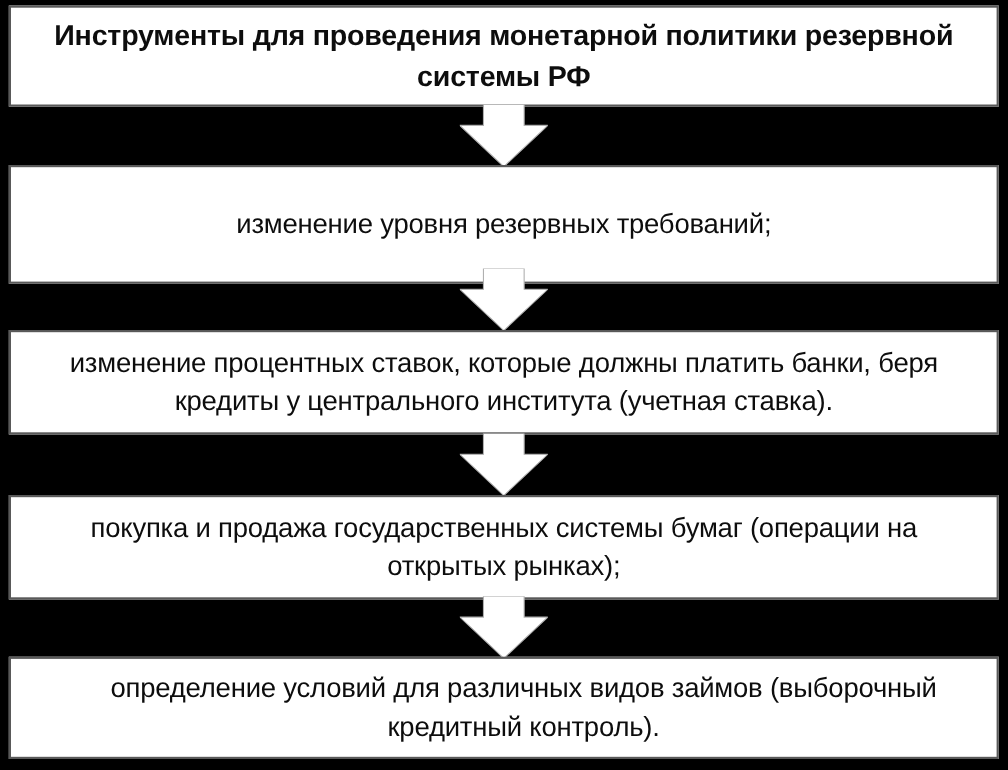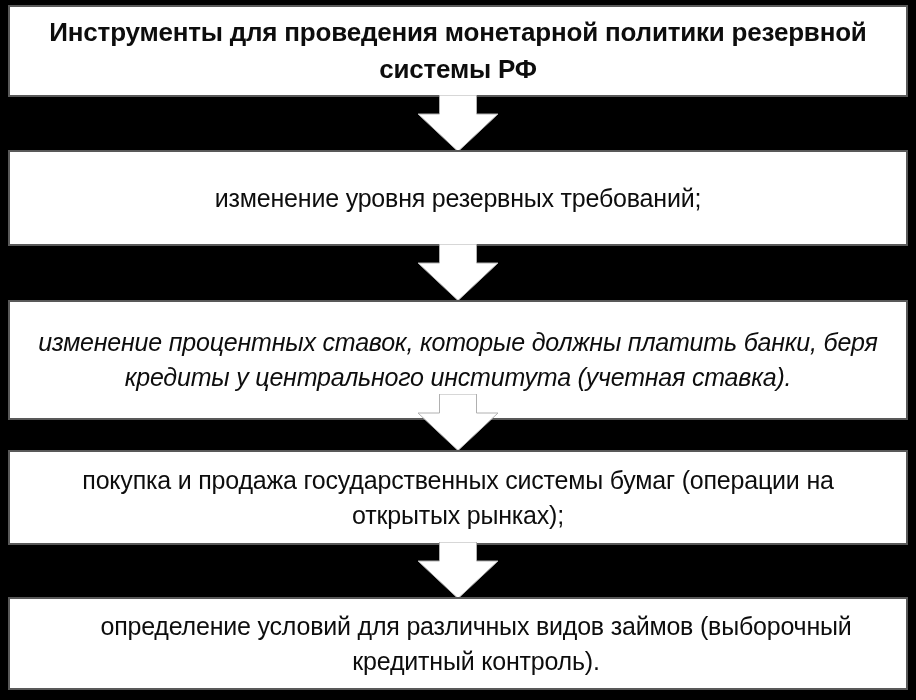--- a/index.html
+++ b/index.html
@@ -41,22 +41,22 @@
     letter-spacing: -0.2px;
     padding: 0 10px;
     width: 100%;
   }
   .flow-box.title-box .txt {
     font-weight: bold;
     font-size: 26px;
     line-height: 37px;
   }
   .box-title { top: 5px;   height: 92px; }
-  .box-1     { top: 150px; height: 96px; }
-  .box-2     { top: 300px; height: 120px; font-style: italic; }
+  .box-1     { top: 150px; height: 108px; }
+  .box-2     { top: 300px; height: 95px; }
   .box-3     { top: 450px; height: 95px; }
   .box-4     { top: 597px; height: 93px; padding-left: 36px; }
 
   .down-arrow {
     position: absolute;
     left: 418px;
     width: 80px;
     height: 57px;
     display: block;
   }

